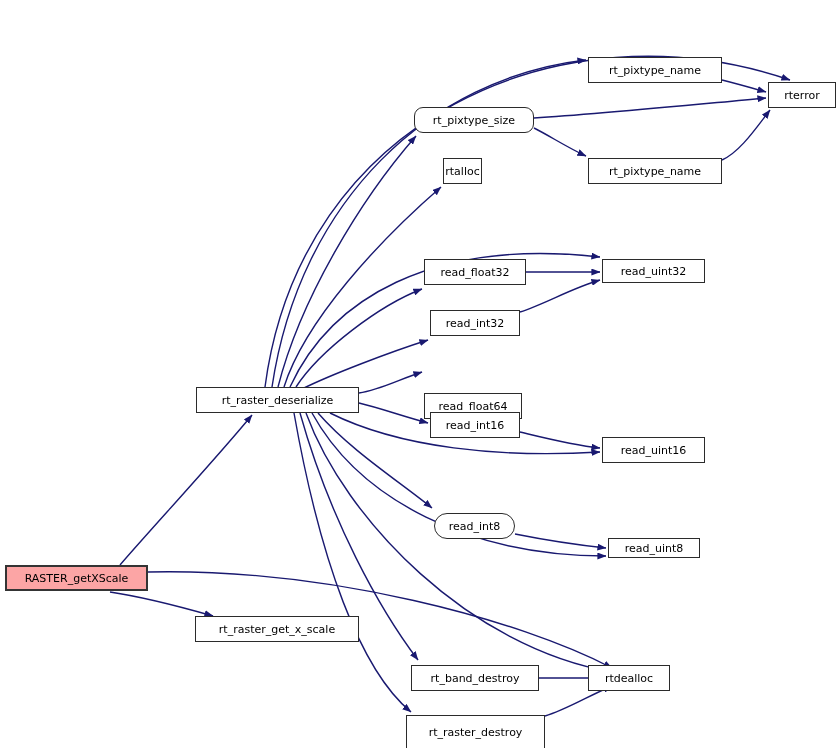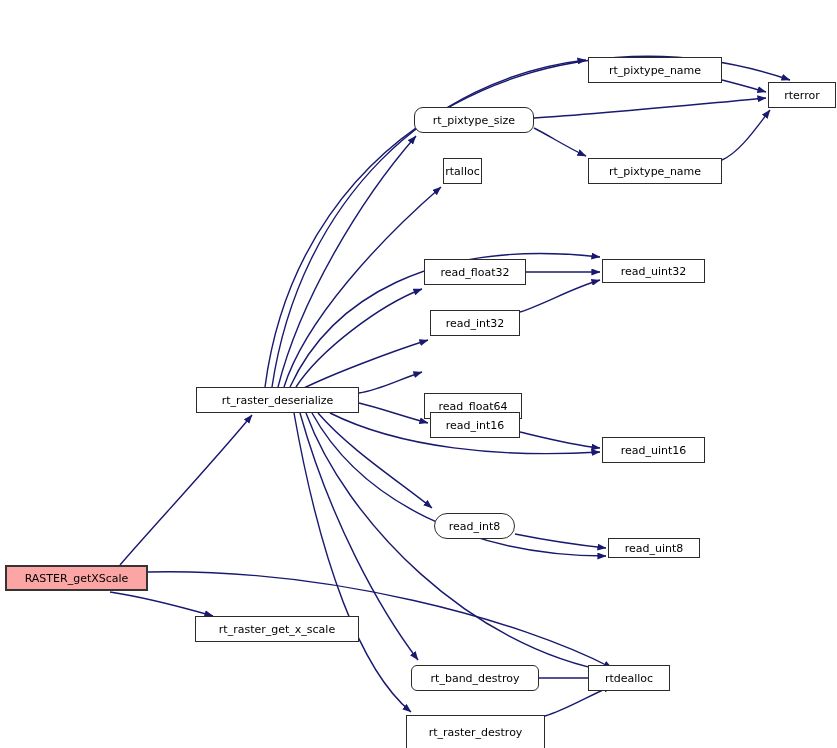--- a/index.html
+++ b/index.html
@@ -130,21 +130,21 @@
       </div>
       <div class="node" style="left: 602px; top: 437px; width: 103px; height: 26px;">
         <span class="node-label">read_uint16</span>
       </div>
       <div class="node" style="left: 434px; top: 513px; width: 81px; height: 26px; border-radius: 13px;">
         <span class="node-label">read_int8</span>
       </div>
       <div class="node" style="left: 608px; top: 538px; width: 92px; height: 20px;">
         <span class="node-label">read_uint8</span>
       </div>
-      <div class="node" style="left: 411px; top: 665px; width: 128px; height: 26px; border-radius: 6px;">
+      <div class="node" style="left: 411px; top: 665px; width: 128px; height: 26px;">
         <span class="node-label">rt_band_destroy</span>
       </div>
       <div class="node" style="left: 588px; top: 665px; width: 82px; height: 26px;">
         <span class="node-label">rtdealloc</span>
       </div>
       <div class="node" style="left: 406px; top: 715px; width: 139px; height: 34px;">
         <span class="node-label">rt_raster_destroy</span>
       </div>
     </div>
 

